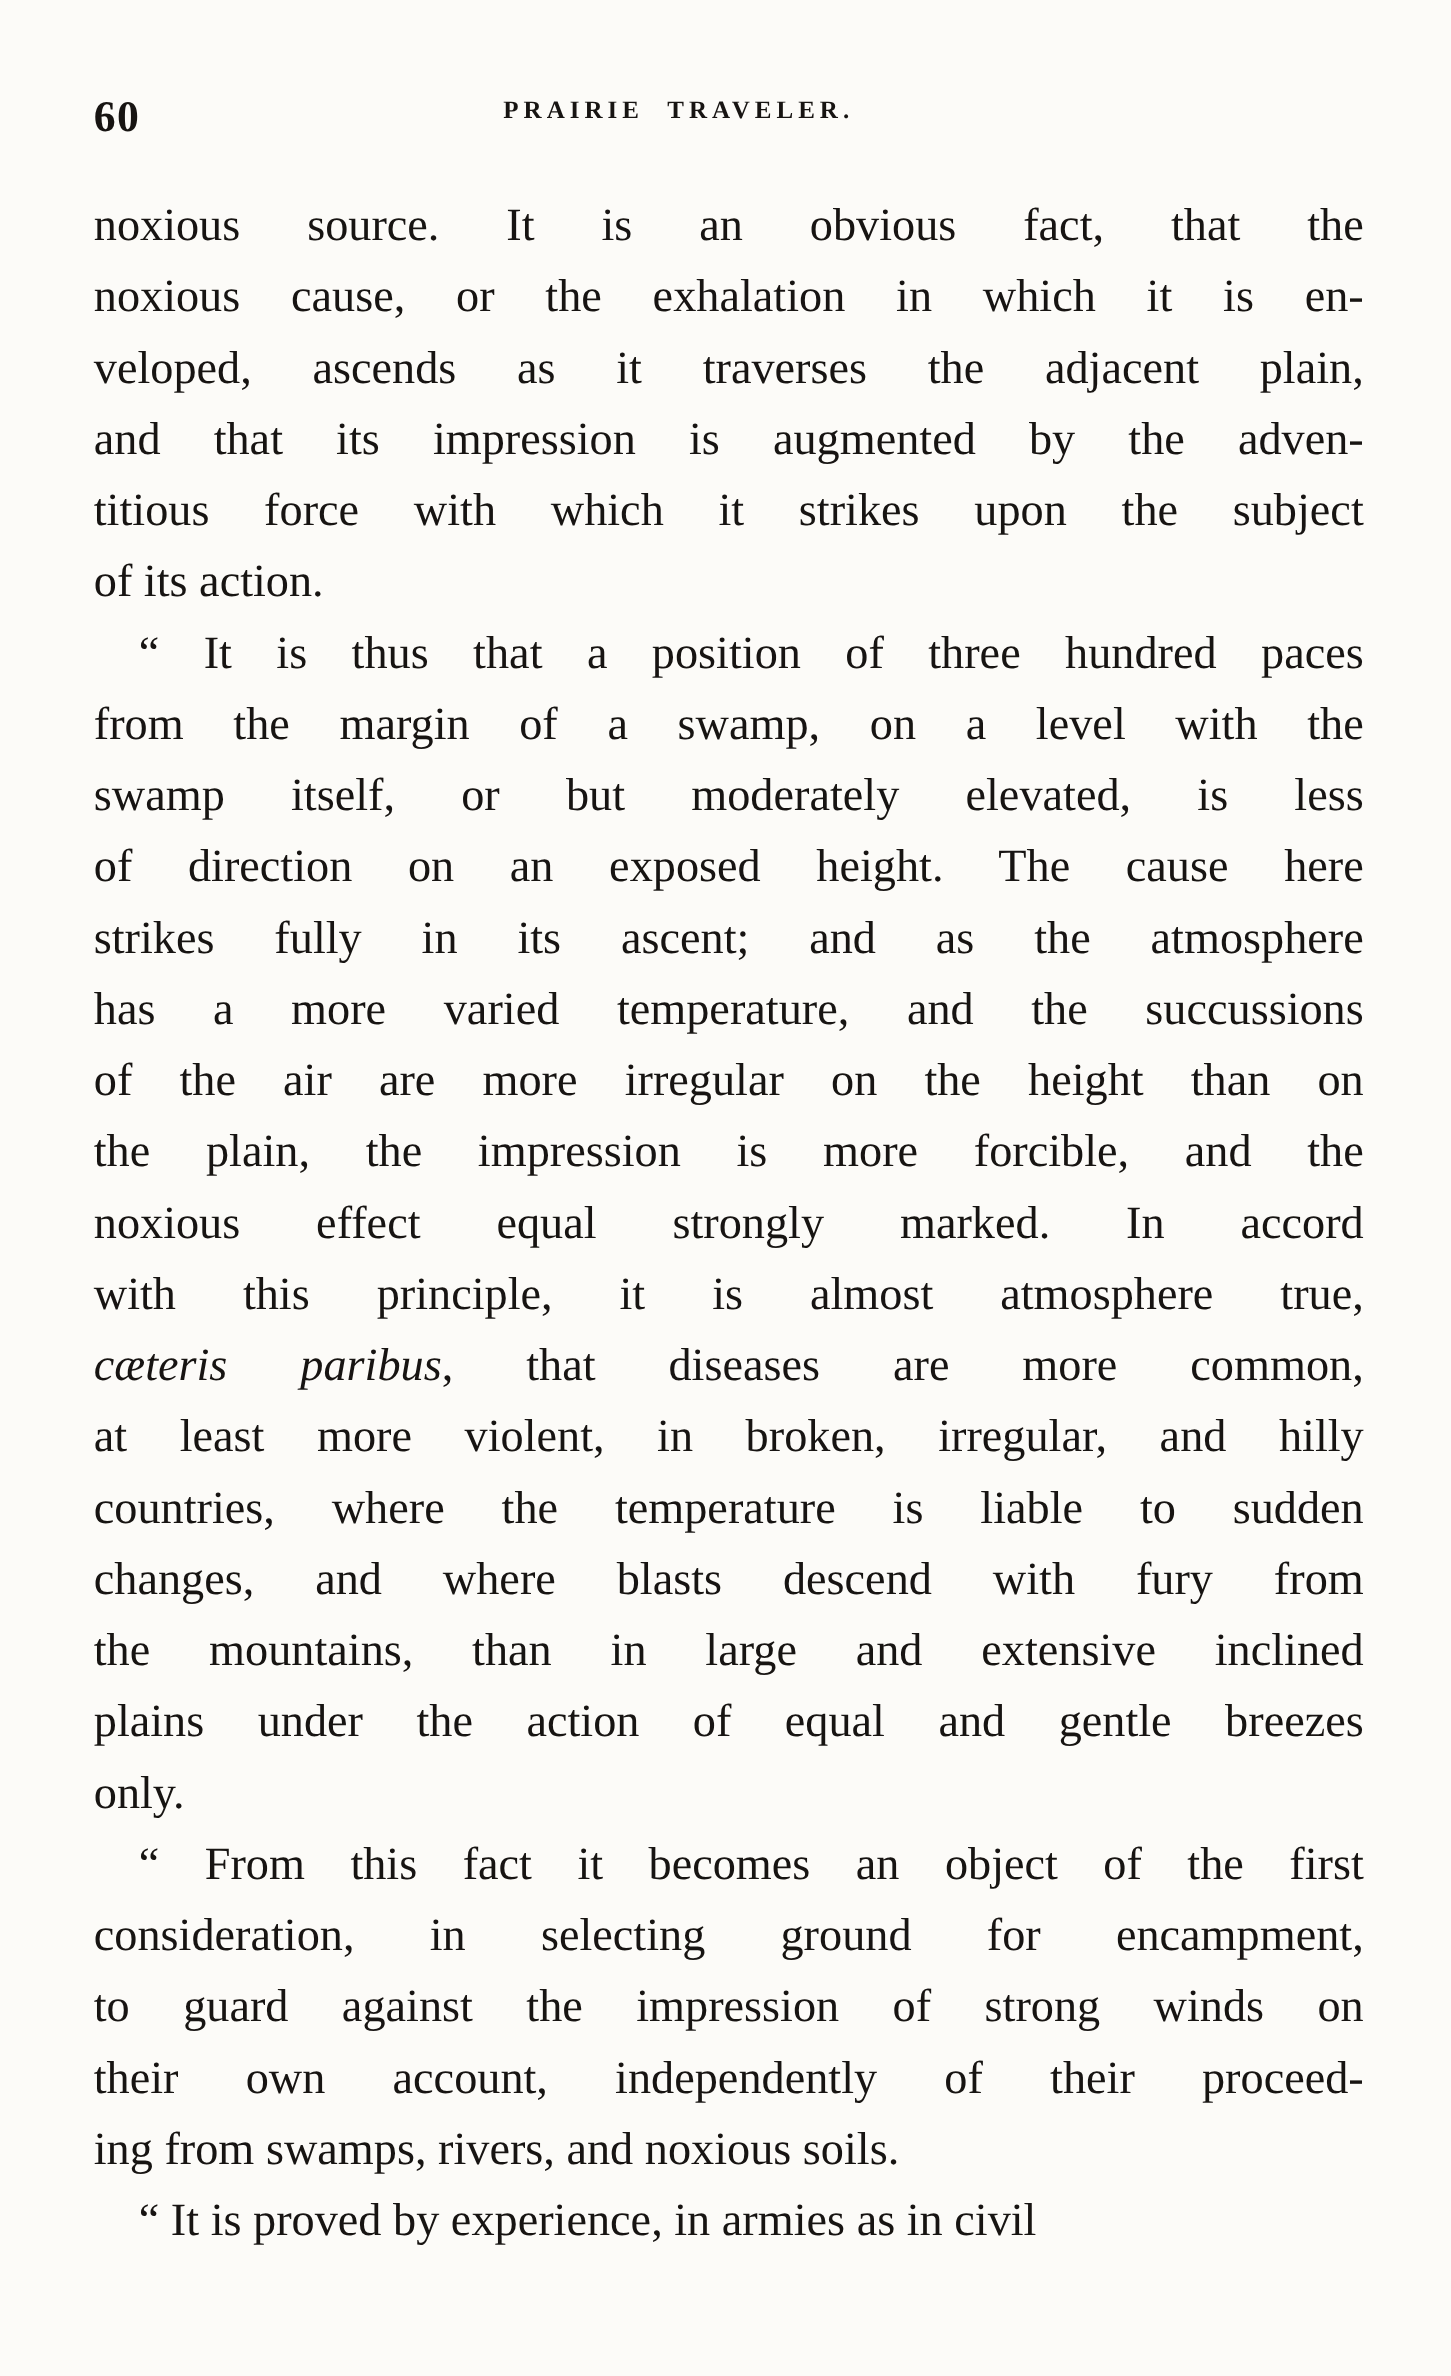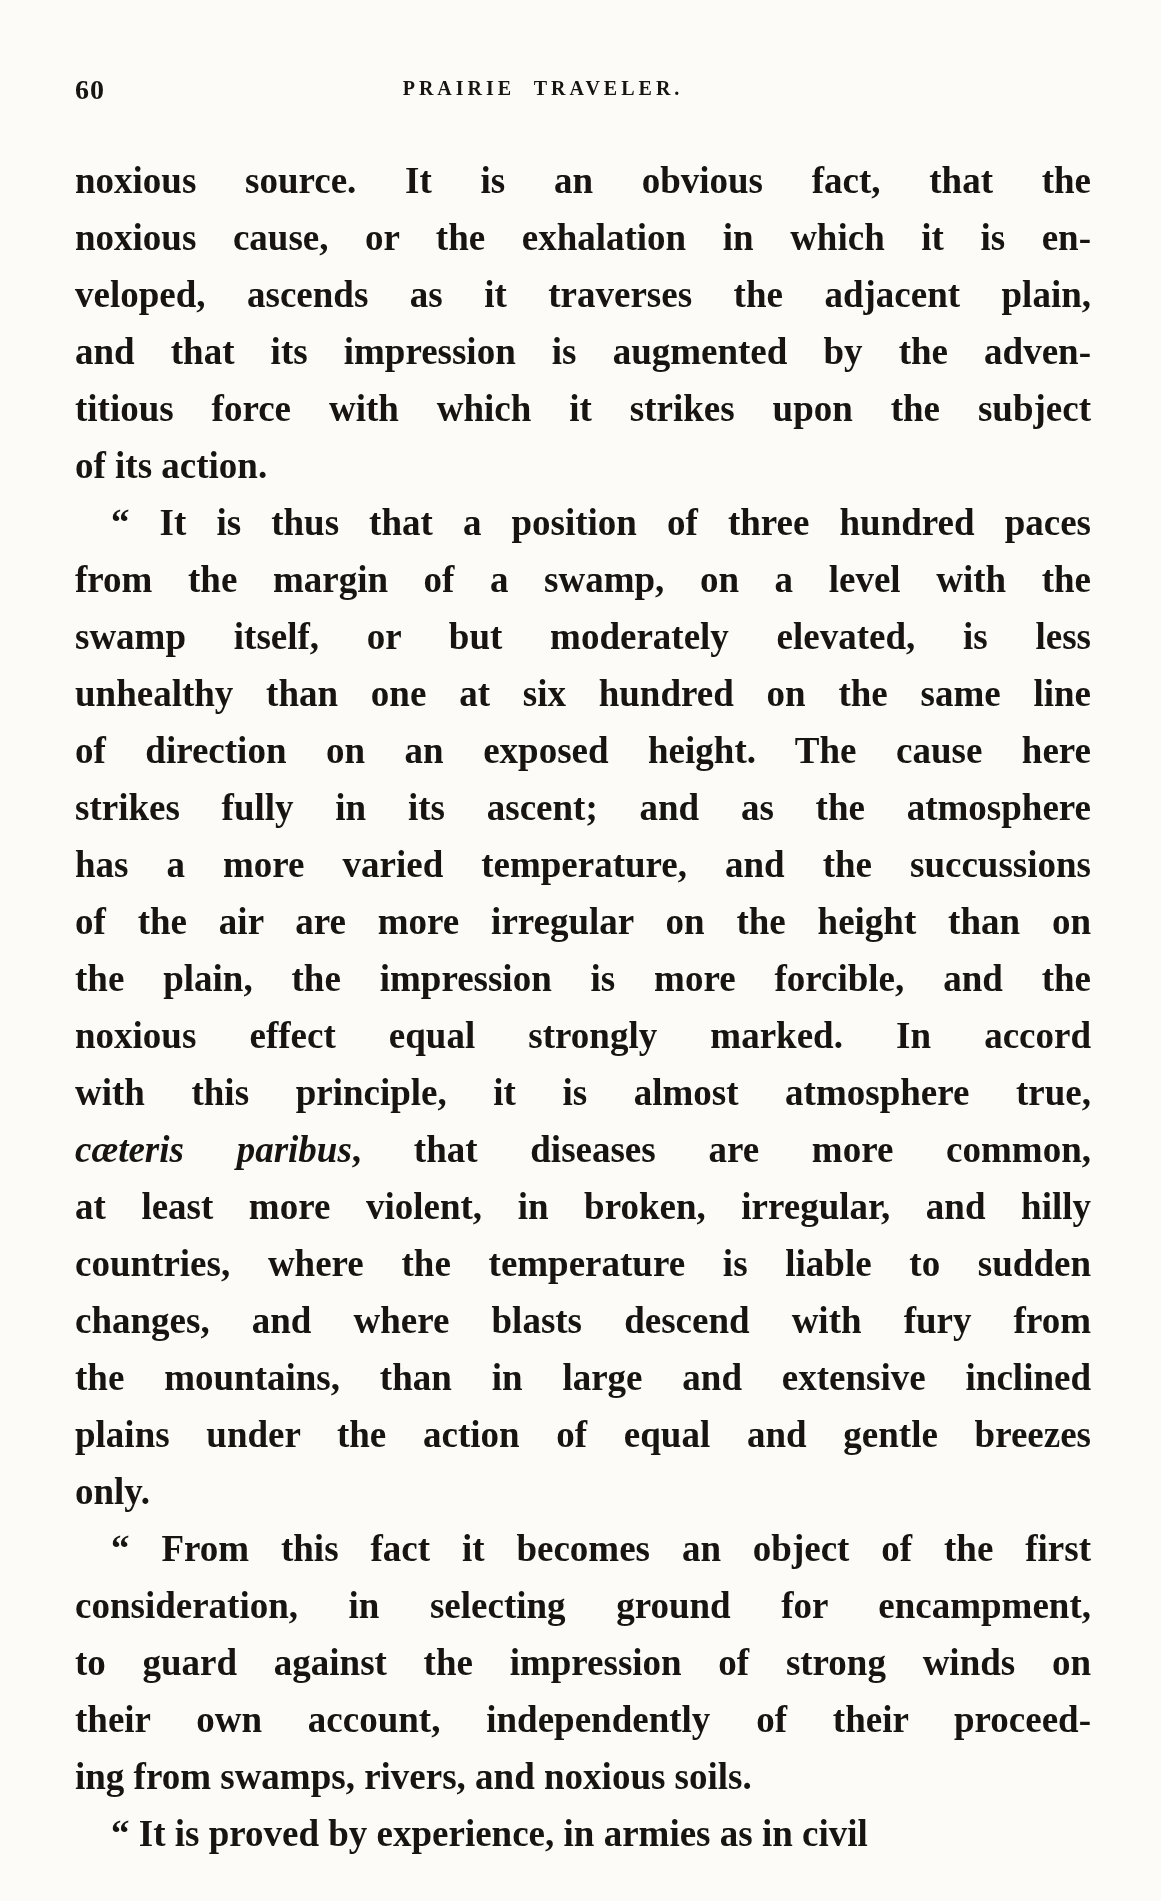--- a/index.html
+++ b/index.html
@@ -21,39 +21,38 @@
   }
   .running-head {
     position: relative;
     height: 42px;
     margin-bottom: 36px;
   }
   .page-number {
     position: absolute;
     left: 0;
     top: 0;
-    font-size: 28px;
+    font-size: 35px;
     font-weight: 700;
     letter-spacing: 1px;
   }
   .running-title {
     position: absolute;
     left: 0;
     right: 80px;
     top: 3px;
     text-align: center;
     font-size: 20px;
     font-weight: 700;
     letter-spacing: 4px;
     word-spacing: 10px;
   }
   .page-body {
     font-size: 37px;
     line-height: 57px;
-    font-weight: bold;
   }
   .paragraph {
     margin: 0;
   }
   .line {
     text-align: justify;
     text-align-last: justify;
     -moz-text-align-last: justify;
     white-space: normal;
   }
@@ -82,21 +81,20 @@
         <div class="line">noxious cause, or the exhalation in which it is en-</div>
         <div class="line">veloped, ascends as it traverses the adjacent plain,</div>
         <div class="line">and that its impression is augmented by the adven-</div>
         <div class="line">titious force with which it strikes upon the subject</div>
         <div class="line last">of its action.</div>
       </div>
       <div class="paragraph">
         <div class="line first-indent">“ It is thus that a position of three hundred paces</div>
         <div class="line">from the margin of a swamp, on a level with the</div>
         <div class="line">swamp itself, or but moderately elevated, is less</div>
-        <div class="line">unhealthy than one at six hundred on the same line</div>
         <div class="line">of direction on an exposed height.  The cause here</div>
         <div class="line">strikes fully in its ascent; and as the atmosphere</div>
         <div class="line">has a more varied temperature, and the succussions</div>
         <div class="line">of the air are more irregular on the height than on</div>
         <div class="line">the plain, the impression is more forcible, and the</div>
         <div class="line">noxious effect equal strongly marked.  In accord</div>
         <div class="line">with this principle, it is almost atmosphere true,</div>
         <div class="line"><span class="italic">cæteris paribus</span><span>, that diseases are more common,</span></div>
         <div class="line">at least more violent, in broken, irregular, and hilly</div>
         <div class="line">countries, where the temperature is liable to sudden</div>

